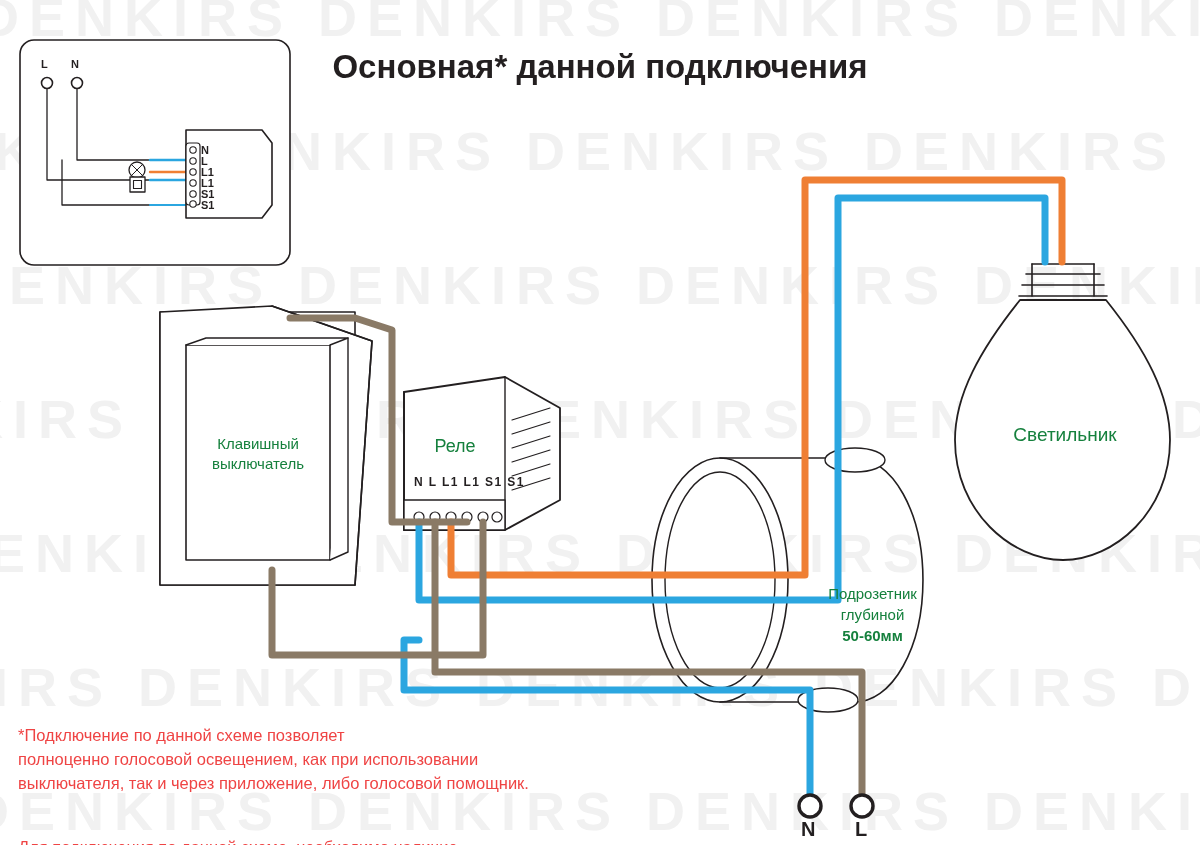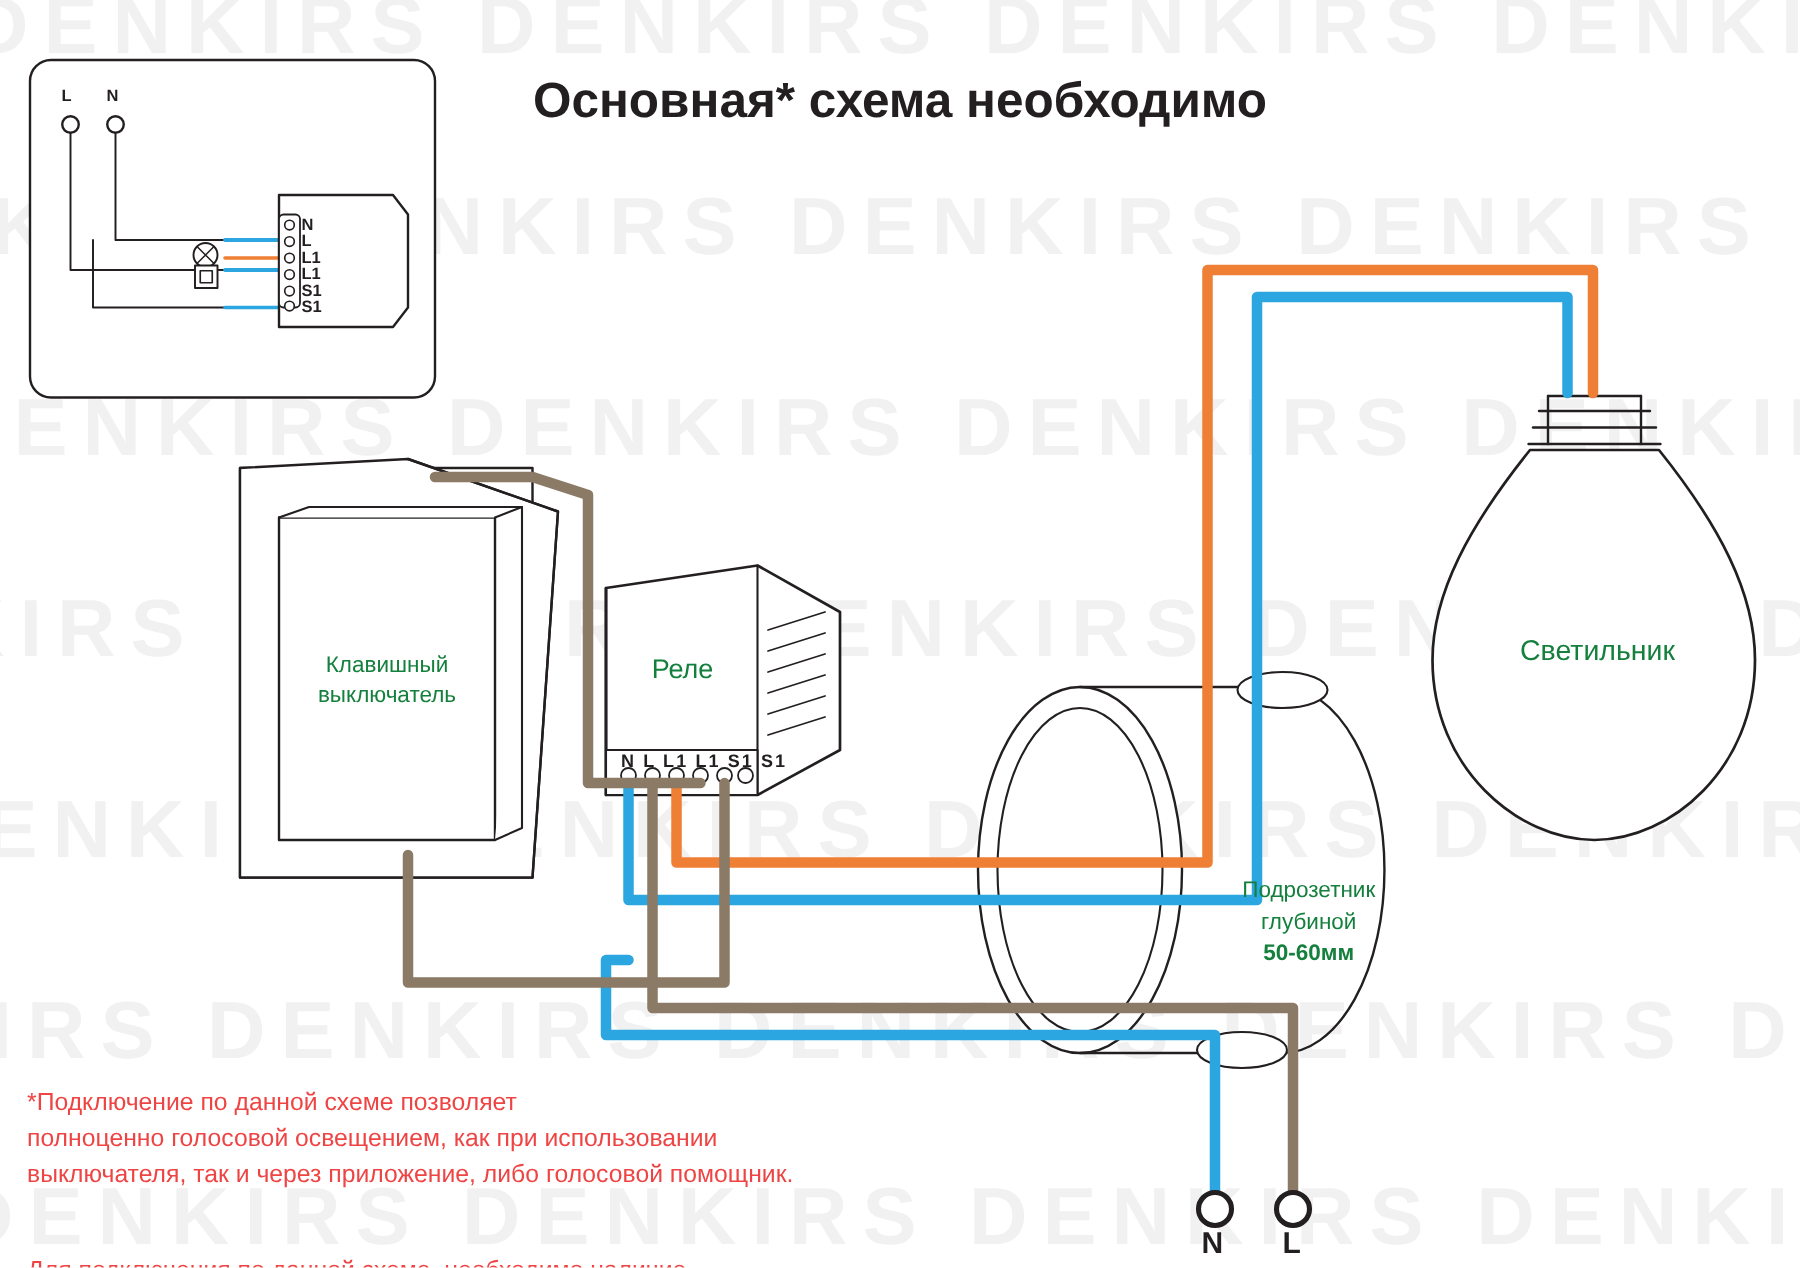--- a/index.html
+++ b/index.html
@@ -33,21 +33,21 @@
   <div class="wm">
     <div class="row" style="left:-20px;  top:-14px;">DENKIRS  DENKIRS  DENKIRS  DENKIRS  DENKIRS  DENKIRS  </div>
     <div class="row" style="left:-150px; top:120px;">DENKIRS  DENKIRS  DENKIRS  DENKIRS  DENKIRS  DENKIRS  </div>
     <div class="row" style="left:-40px;  top:254px;">DENKIRS  DENKIRS  DENKIRS  DENKIRS  DENKIRS  DENKIRS  </div>
     <div class="row" style="left:-180px; top:388px;">DENKIRS  DENKIRS  DENKIRS  DENKIRS  DENKIRS  DENKIRS  </div>
     <div class="row" style="left:-60px;  top:522px;">DENKIRS  DENKIRS  DENKIRS  DENKIRS  DENKIRS  DENKIRS  </div>
     <div class="row" style="left:-200px; top:656px;">DENKIRS  DENKIRS  DENKIRS  DENKIRS  DENKIRS  DENKIRS  </div>
     <div class="row" style="left:-30px;  top:780px;">DENKIRS  DENKIRS  DENKIRS  DENKIRS  DENKIRS  DENKIRS  </div>
   </div>
 
-  <div class="title" id="maintitle">Основная* схема необходимо</div>
+  <div class="title" id="maintitle">Основная* данной подключения</div>
 
   <div class="layer">
   <svg class="draw" viewBox="0 0 1200 845" xmlns="http://www.w3.org/2000/svg">
     <g fill="none" stroke-linecap="round" stroke-linejoin="round">
 
       <g>
         <rect x="20" y="40" width="270" height="225" rx="14" ry="14" fill="#fff" stroke="#231f20" stroke-width="1.6"></rect>
 
         <circle cx="47" cy="83" r="5.5" fill="#fff" stroke="#231f20" stroke-width="1.6"></circle>
         <circle cx="77" cy="83" r="5.5" fill="#fff" stroke="#231f20" stroke-width="1.6"></circle>
@@ -174,21 +174,21 @@
   <div class="term" style="left:201px; top:166px;">L1</div>
   <div class="term" style="left:201px; top:177px;">L1</div>
   <div class="term" style="left:201px; top:188px;">S1</div>
   <div class="term" style="left:201px; top:199px;">S1</div>
 
   <div class="lbl" style="left:178px; top:435px; width:160px;">Клавишный</div>
   <div class="lbl" style="left:178px; top:455px; width:160px;">выключатель</div>
 
   <div class="lbl" style="left:410px; top:436px; width:90px; font-size:18px;">Реле</div>
 
-  <div class="term" style="left:414px; top:500px; font-size:12px; letter-spacing:1.4px;">N L L1 L1 S1 S1</div>
+  <div class="term" style="left:414px; top:475px; font-size:12px; letter-spacing:1.4px;">N L L1 L1 S1 S1</div>
 
   <div class="lbl" style="left:805px; top:585px; width:135px;">Подрозетник</div>
   <div class="lbl" style="left:805px; top:606px; width:135px;">глубиной</div>
   <div class="lbl" style="left:805px; top:627px; width:135px; font-weight:700;">50-60мм</div>
 
   <div class="lbl" style="left:985px; top:424px; width:160px; font-size:19px;">Светильник</div>
 
   <div class="bigterm" style="left:801px; top:818px;">N</div>
   <div class="bigterm" style="left:855px; top:818px;">L</div>
 

